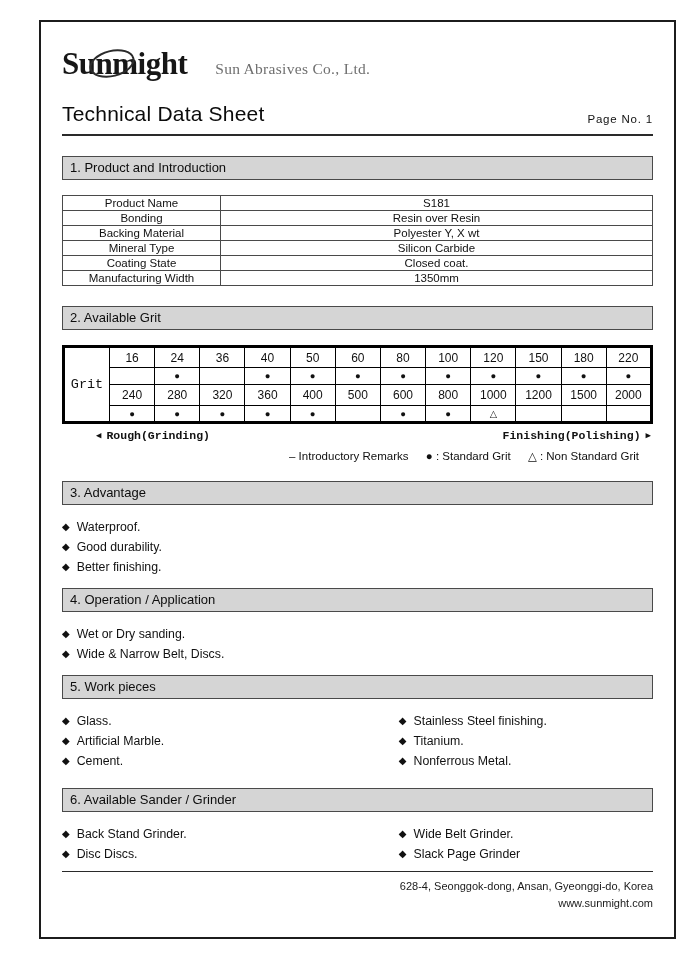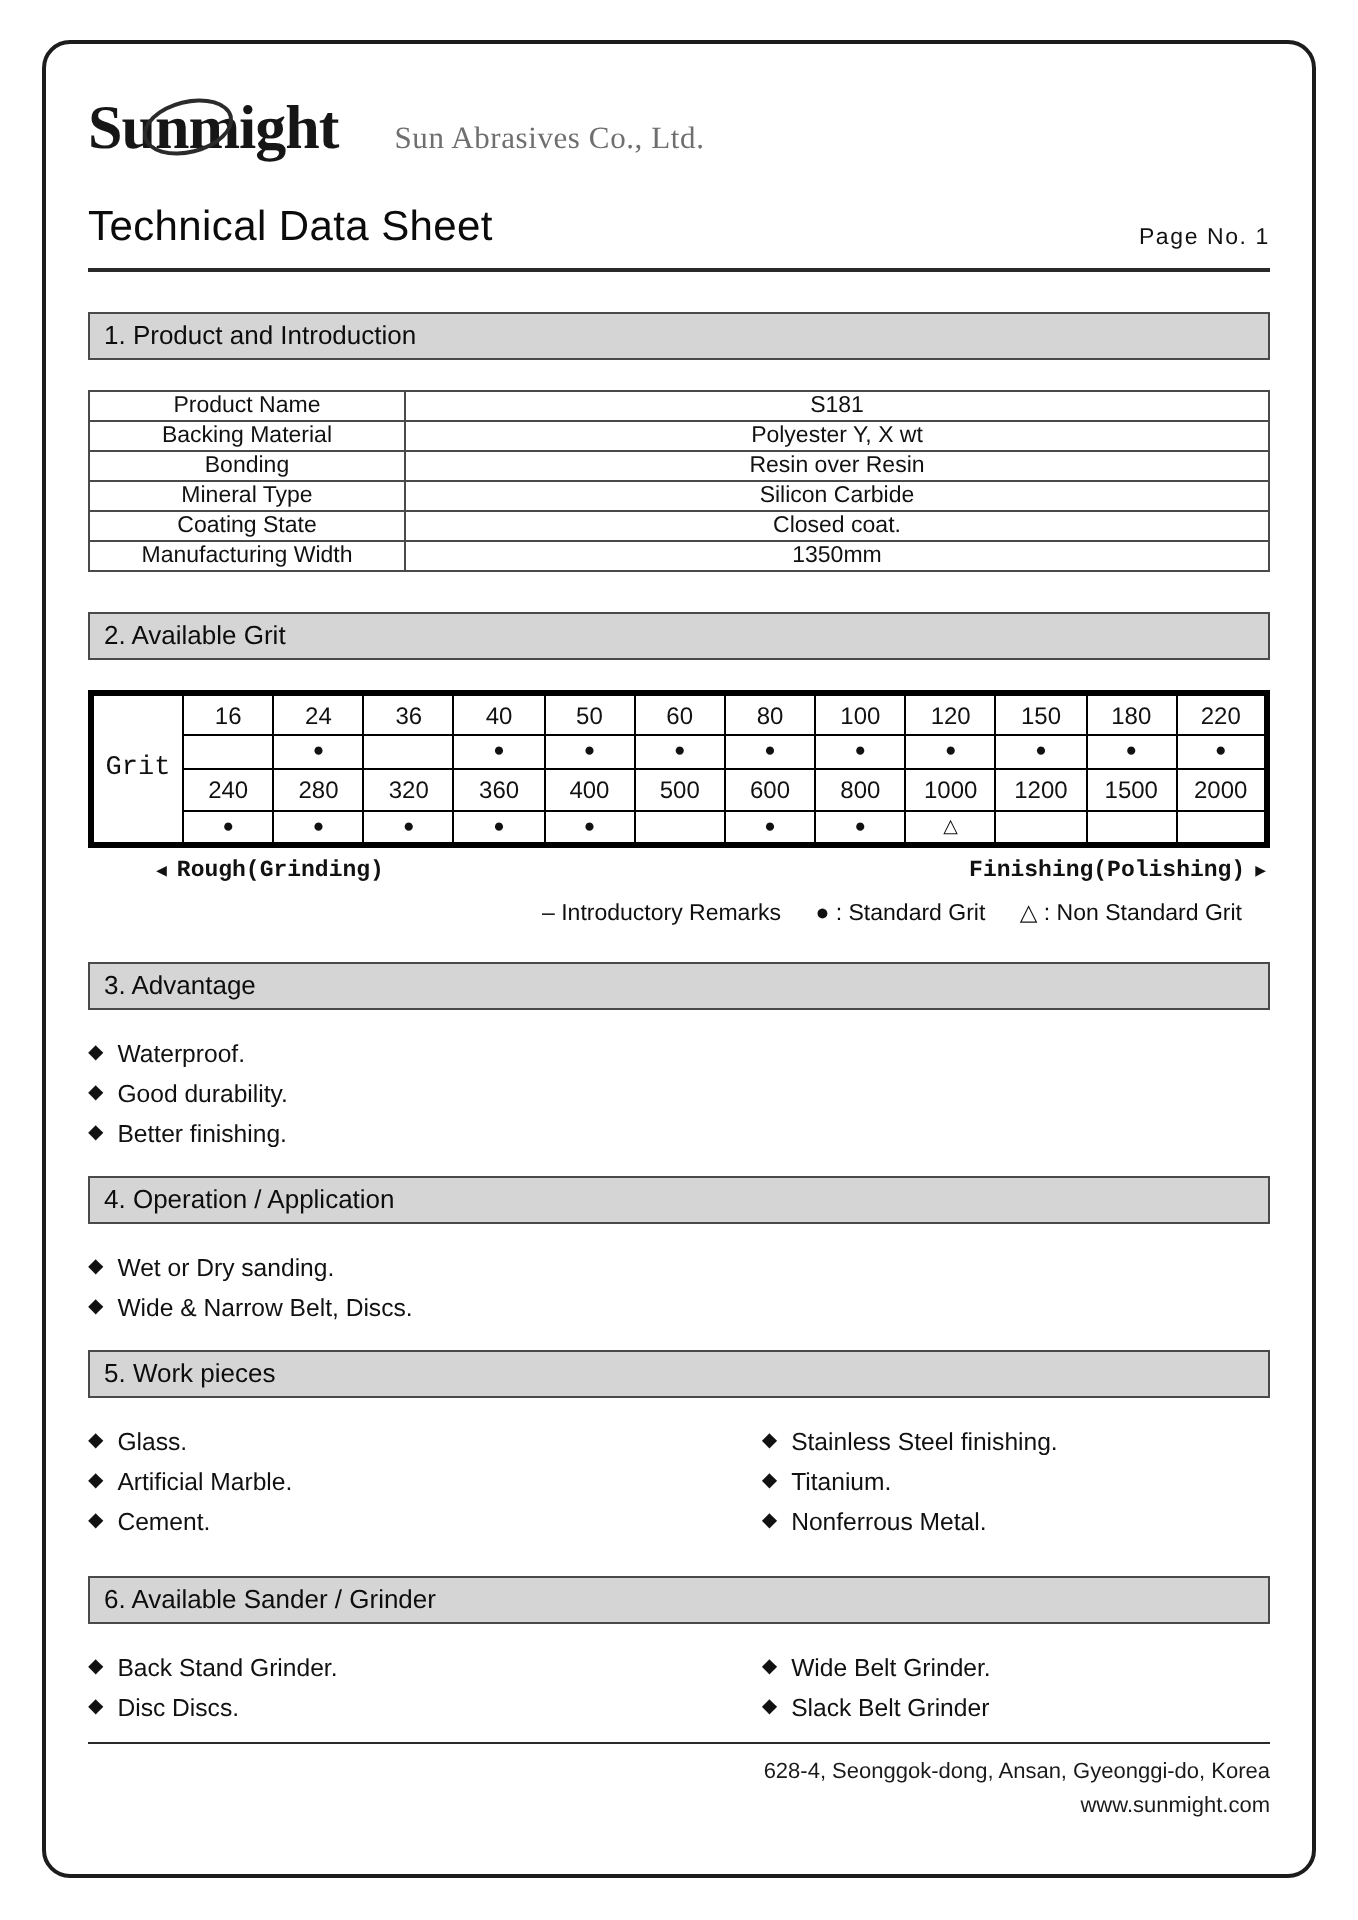--- a/index.html
+++ b/index.html
@@ -3,22 +3,22 @@
 <meta charset="utf-8">
 <style>
   * { box-sizing: border-box; margin: 0; padding: 0; }
   html, body { background: #ffffff; }
   .page {
     position: relative; width: 679px; height: 960px; background: #ffffff;
     font-family: "Liberation Sans", "DejaVu Sans", sans-serif; color: #111;
     overflow: hidden;
   }
   .frame {
-    position: absolute; top: 20px; left: 21px; width: 637px; height: 919px;
-    border: 2px solid #1c1c1c; border-radius: 14px;
+    position: absolute; top: 20px; left: 39px; width: 637px; height: 919px;
+    border: 2px solid #1c1c1c; border-radius: 0;
   }
   .content { position: absolute; inset: 0; padding: 24px 21px 14px 21px; }
 
   
   .logo-row { display: flex; align-items: baseline; gap: 11px; }
   .logo-wordmark {
     position: relative; font-family: "Liberation Serif", serif; font-weight: 700;
     font-size: 31px; letter-spacing: -0.5px; color: #161616; line-height: 36px;
   }
   .logo-ellipse {
@@ -120,26 +120,26 @@
         <colgroup>
             <col class="col-label">
             <col>
           </colgroup>
         <tbody>
           <tr>
             <td>Product Name</td>
             <td>S181</td>
           </tr>
           <tr>
+            <td>Bonding</td>
+            <td>Resin over Resin</td>
+          </tr>
+          <tr>
             <td>Backing Material</td>
             <td>Polyester Y, X wt</td>
-          </tr>
-          <tr>
-            <td>Bonding</td>
-            <td>Resin over Resin</td>
           </tr>
           <tr>
             <td>Mineral Type</td>
             <td>Silicon Carbide</td>
           </tr>
           <tr>
             <td>Coating State</td>
             <td>Closed coat.</td>
           </tr>
           <tr>
@@ -306,21 +306,21 @@
             <span>Disc Discs.</span>
           </div>
         </div>
         <div class="bullet-list">
           <div class="bullet">
             <span class="diamond">◆</span>
             <span>Wide Belt Grinder.</span>
           </div>
           <div class="bullet">
             <span class="diamond">◆</span>
-            <span>Slack Belt Grinder</span>
+            <span>Slack Page Grinder</span>
           </div>
         </div>
       </div>
 
     </div>
 
     <div class="footer">
       <div>628-4, Seonggok-dong, Ansan, Gyeonggi-do, Korea</div>
       <div>www.sunmight.com</div>
     </div>

